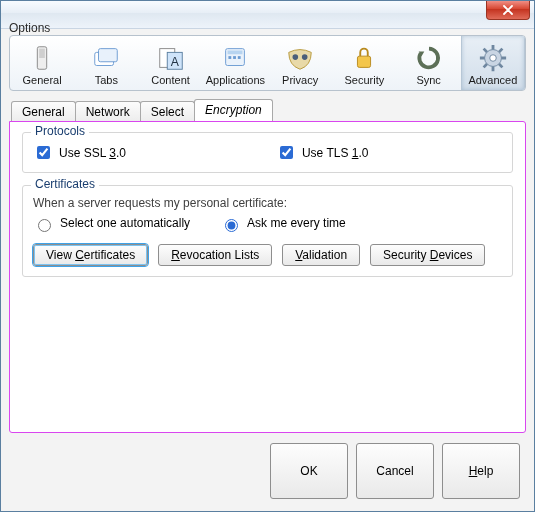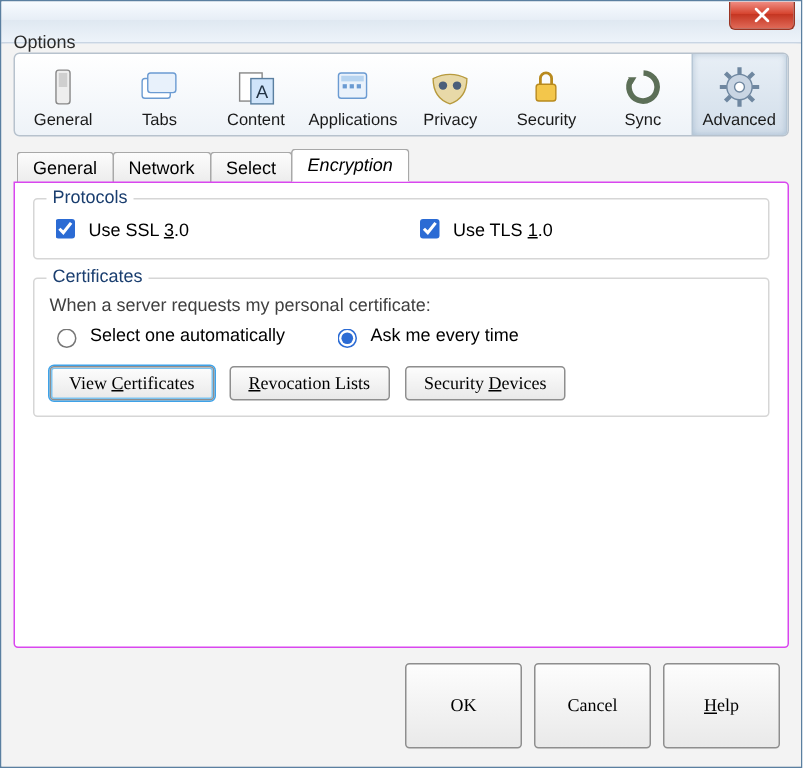--- a/index.html
+++ b/index.html
@@ -147,21 +147,21 @@
   .chk { display:flex; align-items:center; gap:6px; white-space:nowrap; }
   .chk input { accent-color: #2b6bd4; }
   .chk .u { text-decoration: underline; }
 
   .radio-row { display:flex; gap: 30px; margin: 6px 0 12px 0; }
   .rad { display:flex; align-items:flex-start; gap:6px; }
   .rad input { accent-color: #2b6bd4; }
 
   .btnrow { display:flex; gap: 10px; flex-wrap:wrap; }
   button.win {
-    font-family: Liberation Serif, serif;
+    font-family: Liberation Sans, sans-serif;
     font-size: 12px;
     padding: 3px 12px;
     background: linear-gradient(to bottom, #fdfdfd, #e9e9e9);
     border: 1px solid #8e8e8e;
     border-radius: 3px;
     min-width: 74px;
     cursor: default;
   }
   button.win.focus {
     outline: 1px solid #3ea2e8;
@@ -318,20 +318,21 @@
             <span>Select one automatically</span>
           </label>
           <label class="rad">
             <input type="radio" name="cert" checked="" style="">
             <span>Ask me every time</span>
           </label>
         </div>
         <div class="btnrow">
           <button class="win focus"><span>View </span><span class="u">C</span><span>ertificates</span></button>
           <button class="win"><span></span><span class="u">R</span><span>evocation Lists</span></button>
+          <button class="win"><span></span><span class="u">V</span><span>alidation</span></button>
           <button class="win"><span>Security </span><span class="u">D</span><span>evices</span></button>
         </div>
       </div>
 
     </div>
 
     <div class="footer">
       <button class="win">OK</button>
       <button class="win">Cancel</button>
       <button class="win"><span class="u">H</span><span>elp</span></button>

